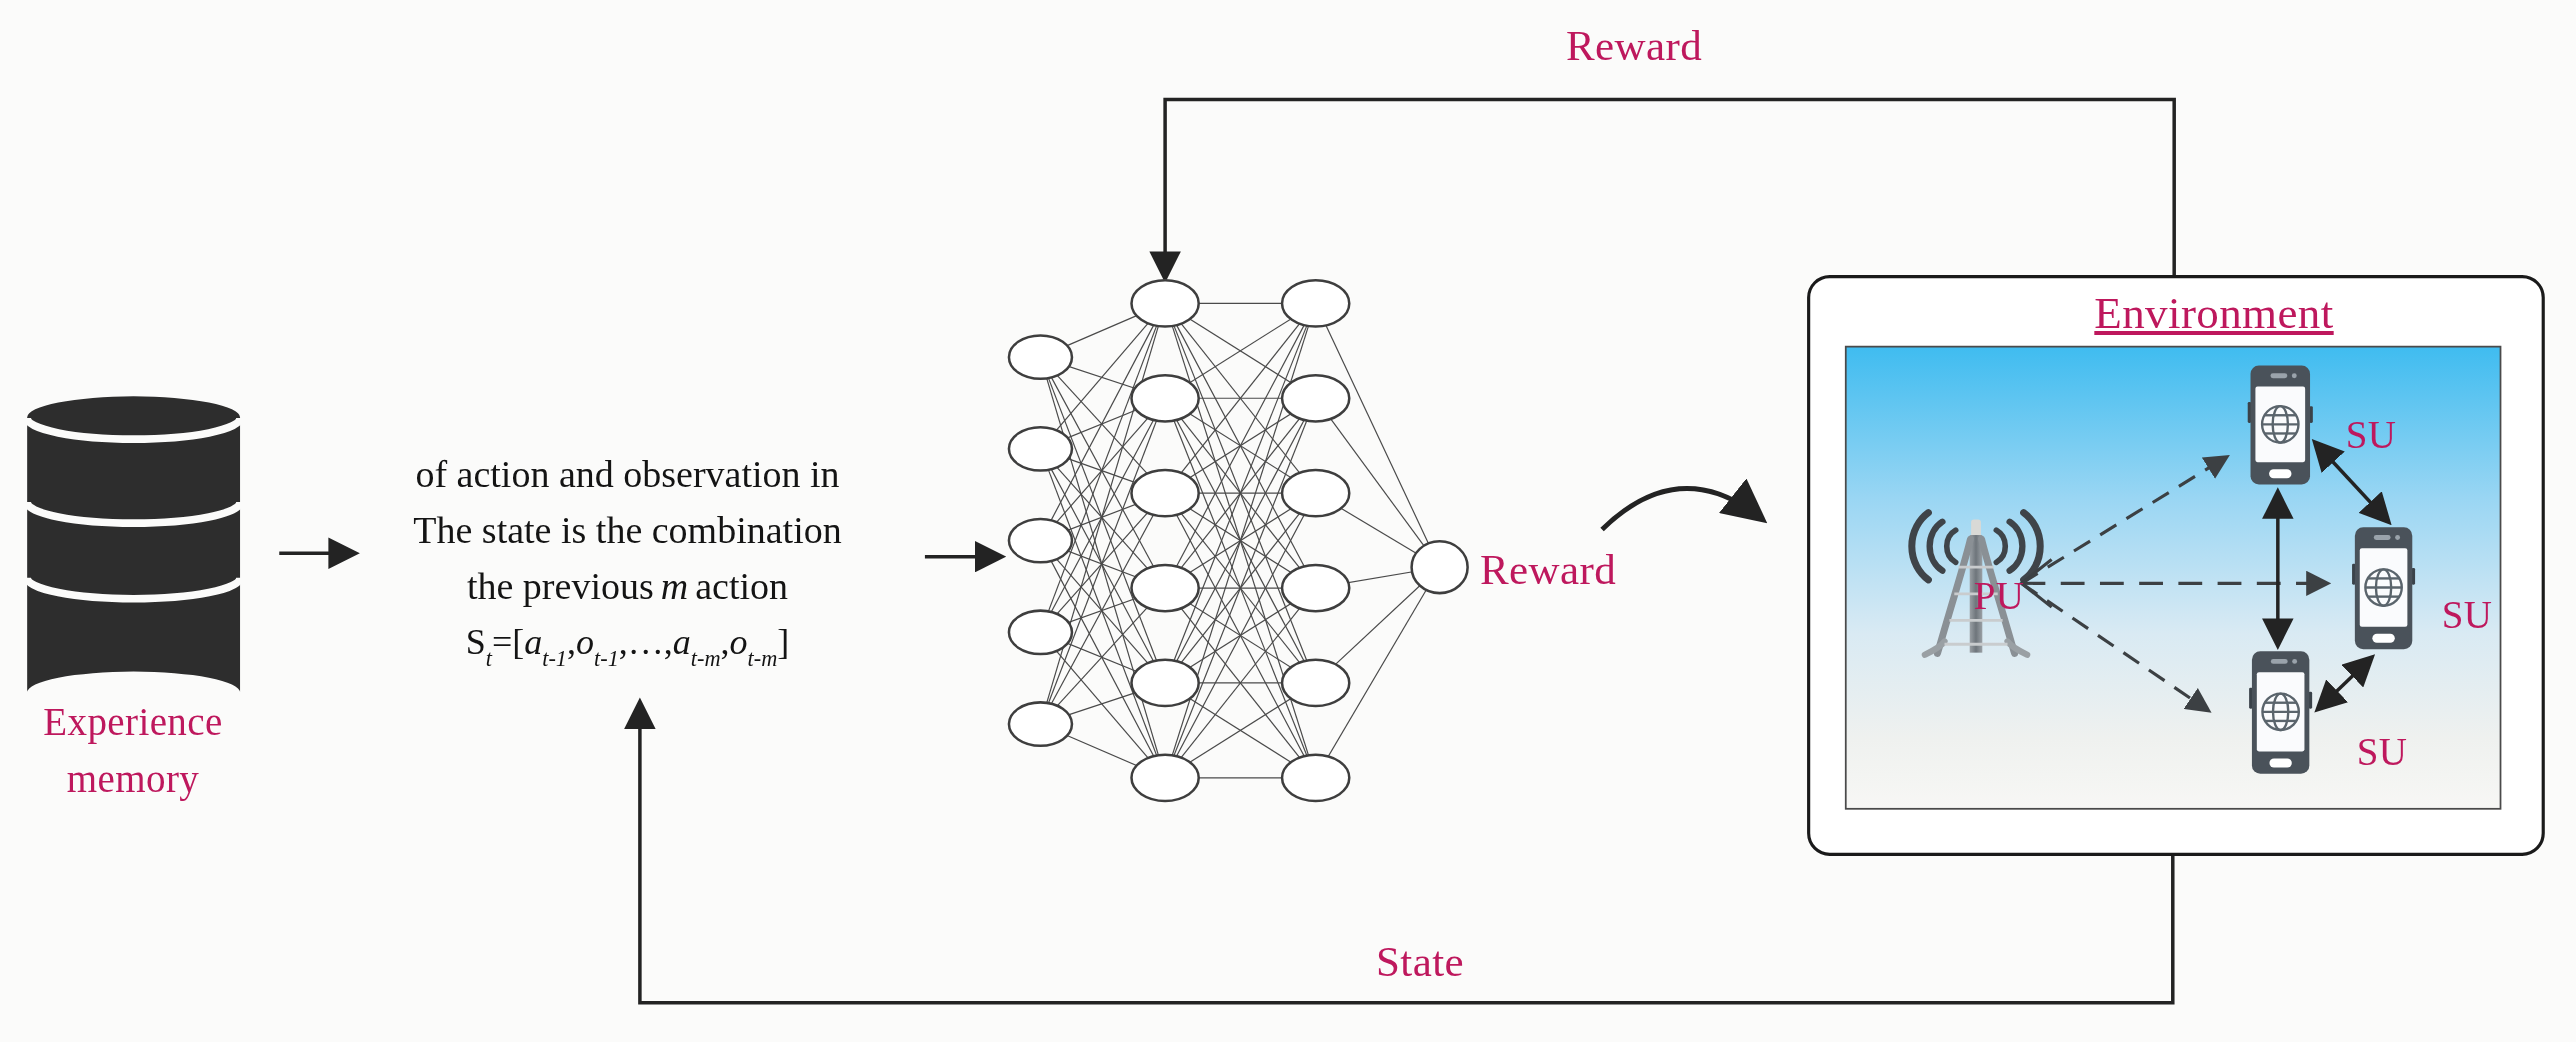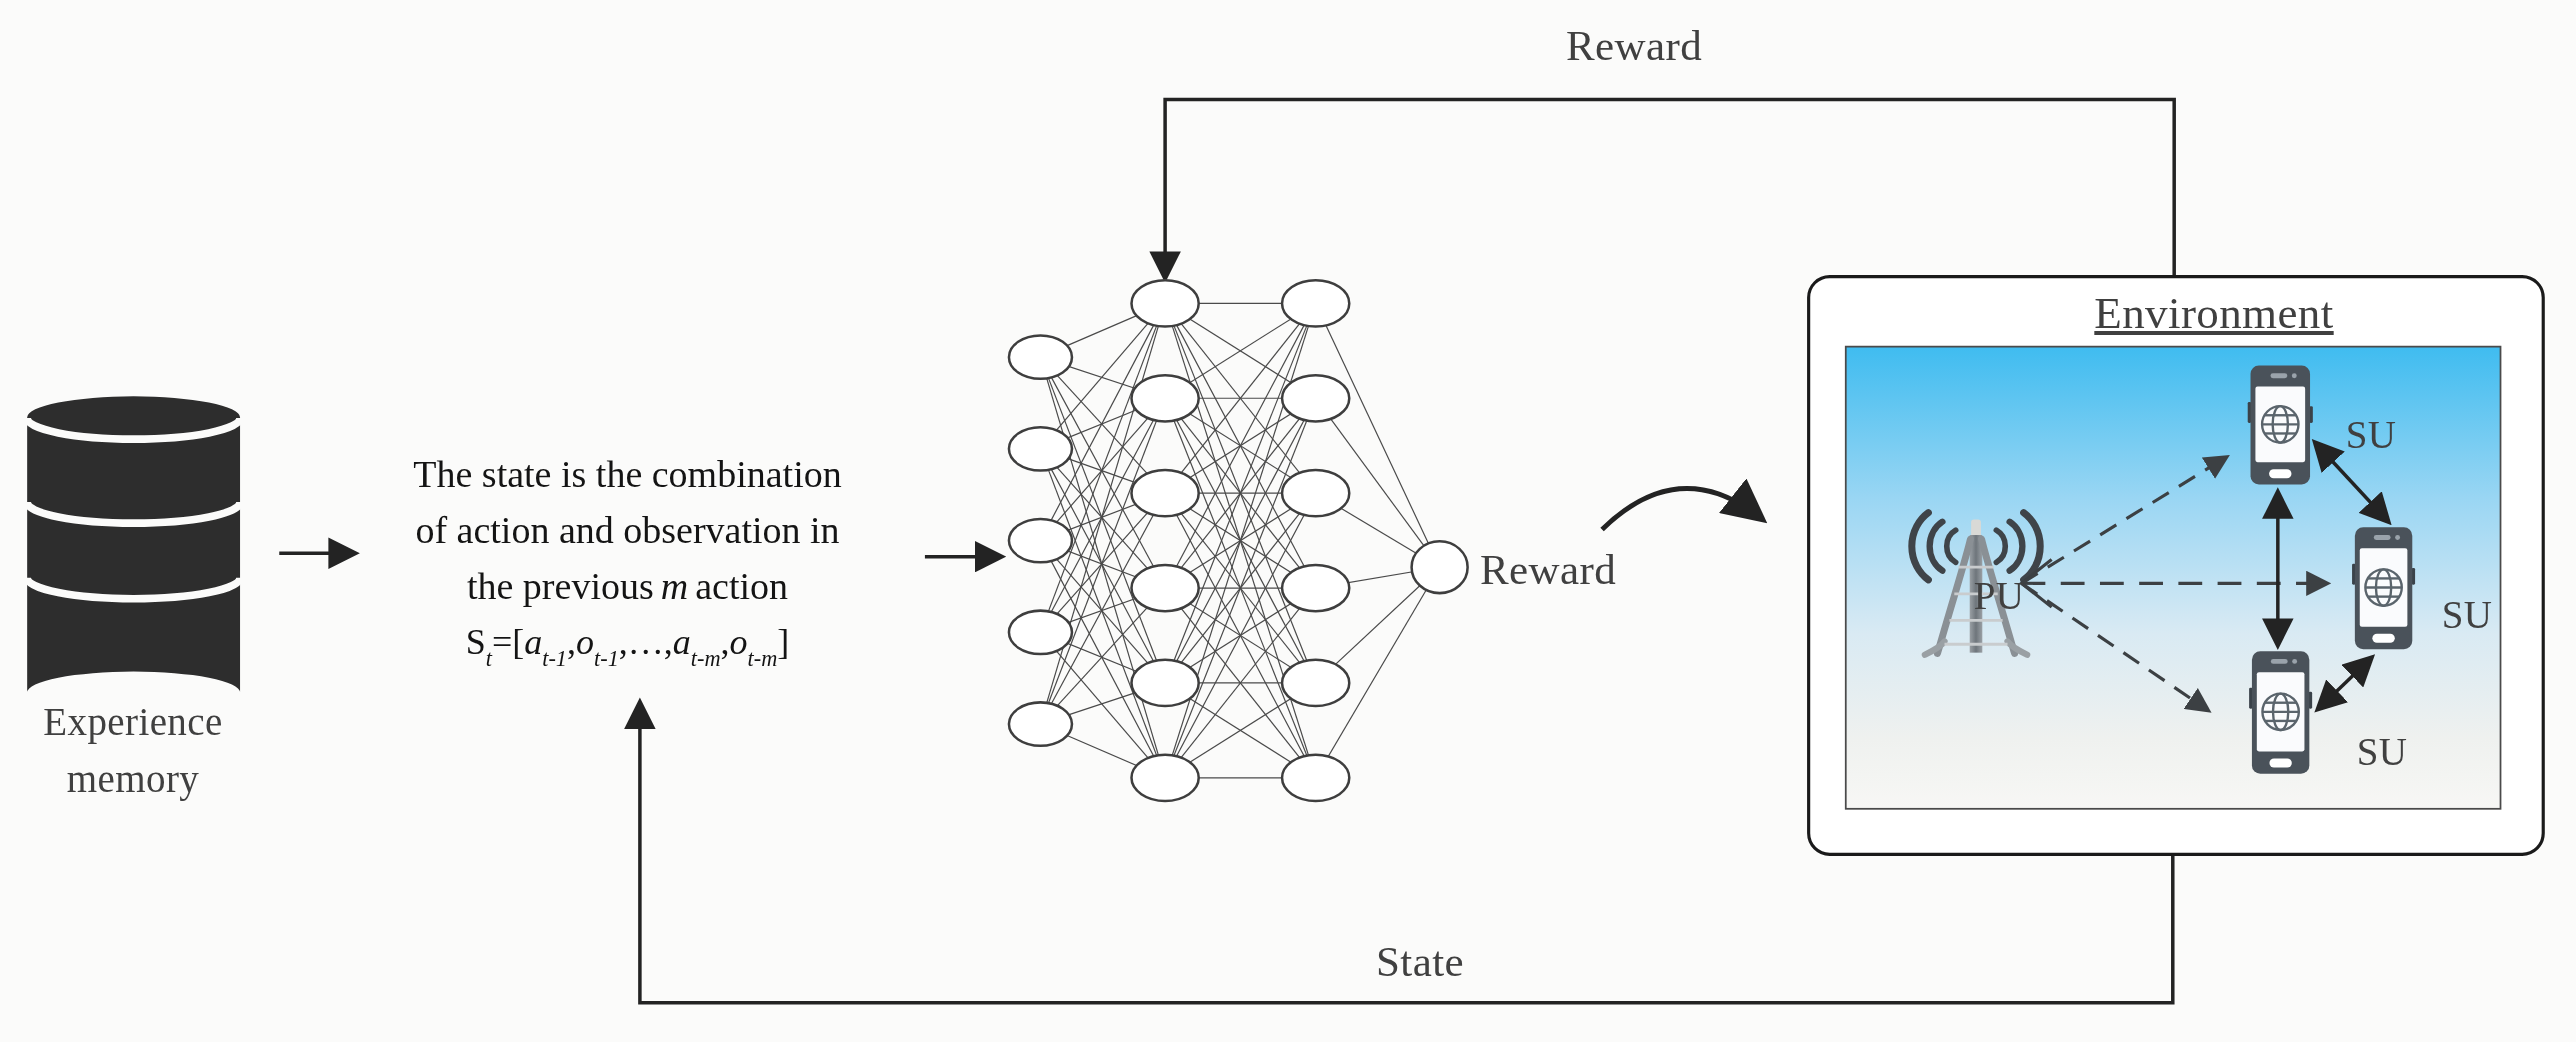--- a/index.html
+++ b/index.html
@@ -3,21 +3,21 @@
 <meta charset="utf-8">
 <style>
   html,body{margin:0;padding:0;}
   body{
     width:2576px;height:1042px;position:relative;background:#fbfbfa;
     font-family:"Liberation Serif","DejaVu Serif",serif;color:#1b1b1b;
     overflow:hidden;
   }
   #scene{position:absolute;left:0;top:0;}
   .lbl{position:absolute;transform:translate(-50%,-50%);white-space:nowrap;
-       color:#404040;letter-spacing:0.4px;}
+       color:#be185d;letter-spacing:0.4px;}
   .lbl-big{font-size:43px;}
   .lbl-env{font-size:45px;text-decoration:underline;}
   .lbl-small{font-size:39px;margin-top:16px;}
   #action-label{transform:translateY(-50%);}
   #exp-label{line-height:57px;text-align:center;font-size:39px;}
   #state-block{
     position:absolute;left:312px;top:446px;width:631px;text-align:center;
     font-size:38px;line-height:56px;color:#141414;
   }
   #state-block .ital{font-style:italic;margin:0 7px;}
@@ -263,22 +263,22 @@
 <div class="lbl lbl-small" style="left:2371px;top:418px;">SU</div>
 <div class="lbl lbl-small" style="left:2467px;top:598px;">SU</div>
 <div class="lbl lbl-small" style="left:2382px;top:735px;">SU</div>
 
 <div class="lbl" id="exp-label" style="left:133px;top:750px;">
   <div>Experience</div>
   <div>memory</div>
 </div>
 
 <div id="state-block">
+  <div>of action and observation in</div>
   <div>The state is the combination</div>
-  <div>of action and observation in</div>
   <div>
     <span>the previous</span><i class="ital">m</i><span>action</span>
   </div>
   <div class="formula">
     <span class="upr">S</span><sub>t</sub><span class="upr">=[</span><i>a</i><sub>t-1</sub><span class="upr">,</span><i>o</i><sub>t-1</sub><span class="upr">,…,</span><i>a</i><sub>t-m</sub><span class="upr">,</span><i>o</i><sub>t-m</sub><span class="upr">]</span>
   </div>
 </div>
 
 
 </body></html>

